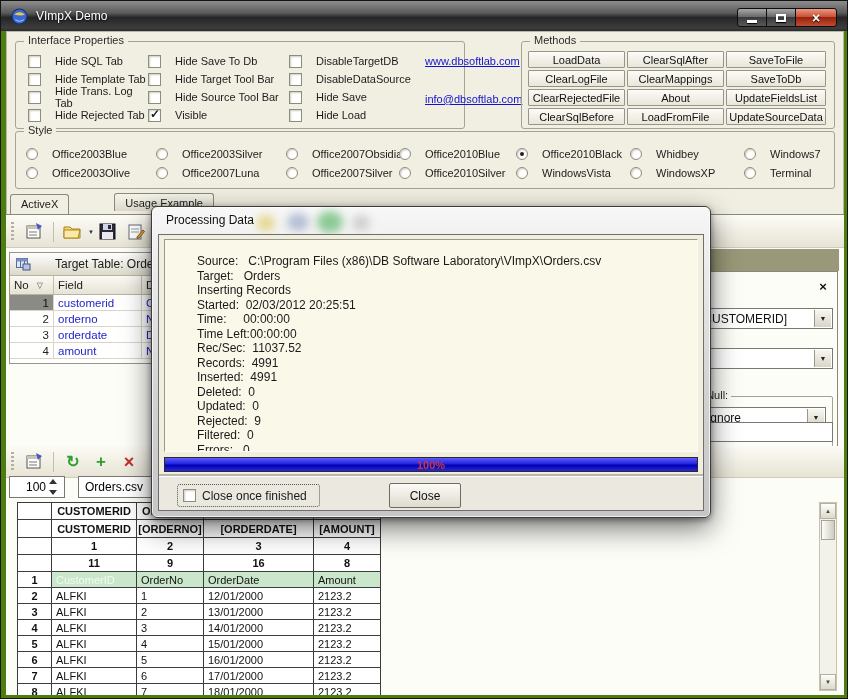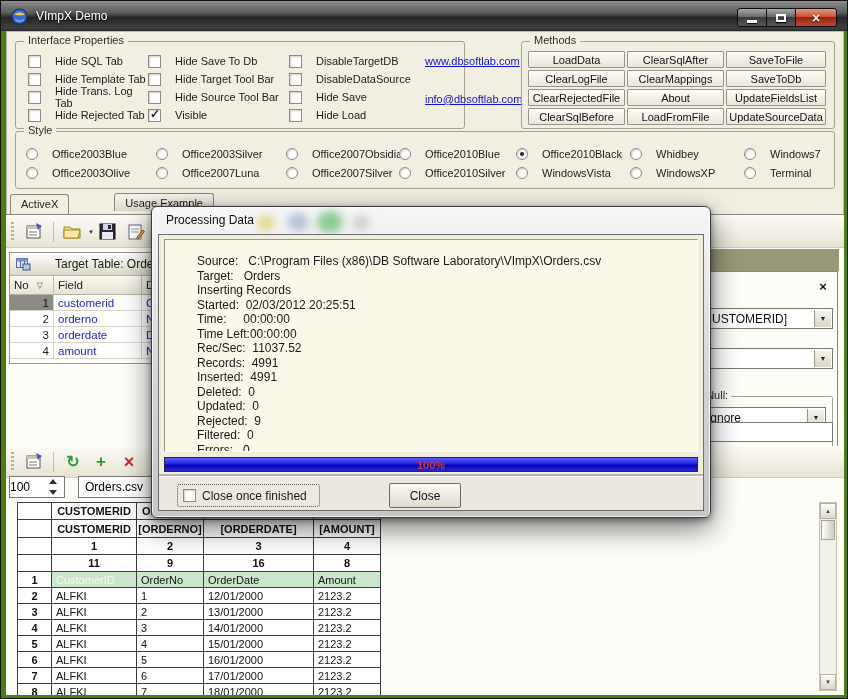--- a/index.html
+++ b/index.html
@@ -102,21 +102,21 @@
     display:flex;align-items:center;justify-content:center;font-size:7px;color:#222;}
   .ifnull{position:absolute;left:120px;top:124px;width:146px;height:56px;
     border:1px solid #a6a394;border-radius:2px;}
   .ifnull-legend{position:absolute;top:-8px;left:6px;background:#fdfdf8;padding:0 3px;
     font-size:11px;color:#2b2b2b;}
   .map-input{position:absolute;left:122px;top:188px;width:142px;height:20px;  
     background:#fff;border:1px solid #7a7870;}
   
   .spinner{position:absolute;left:3px;top:261px;width:56px;height:22px;background:#fff;
     border:1px solid #7a7870;font-size:12px;display:flex;align-items:center;
-    padding-right:18px;}
+    justify-content:flex-end;padding-right:18px;}
   .spin-btns{position:absolute;right:2px;top:2px;width:13px;height:16px;display:flex;
     flex-direction:column;justify-content:space-between;}
   .tri-up{width:0;height:0;border-left:4px solid transparent;border-right:4px solid transparent;
     border-bottom:5px solid #333;}
   .tri-dn{width:0;height:0;border-left:4px solid transparent;border-right:4px solid transparent;
     border-top:5px solid #333;}
   .file-input{position:absolute;left:72px;top:261px;width:218px;height:22px;background:#fff;
     border:1px solid #7a7870;font-size:12px;display:flex;align-items:center;padding-left:6px;}
   
   .grid{position:absolute;left:11px;top:287px;display:grid;

